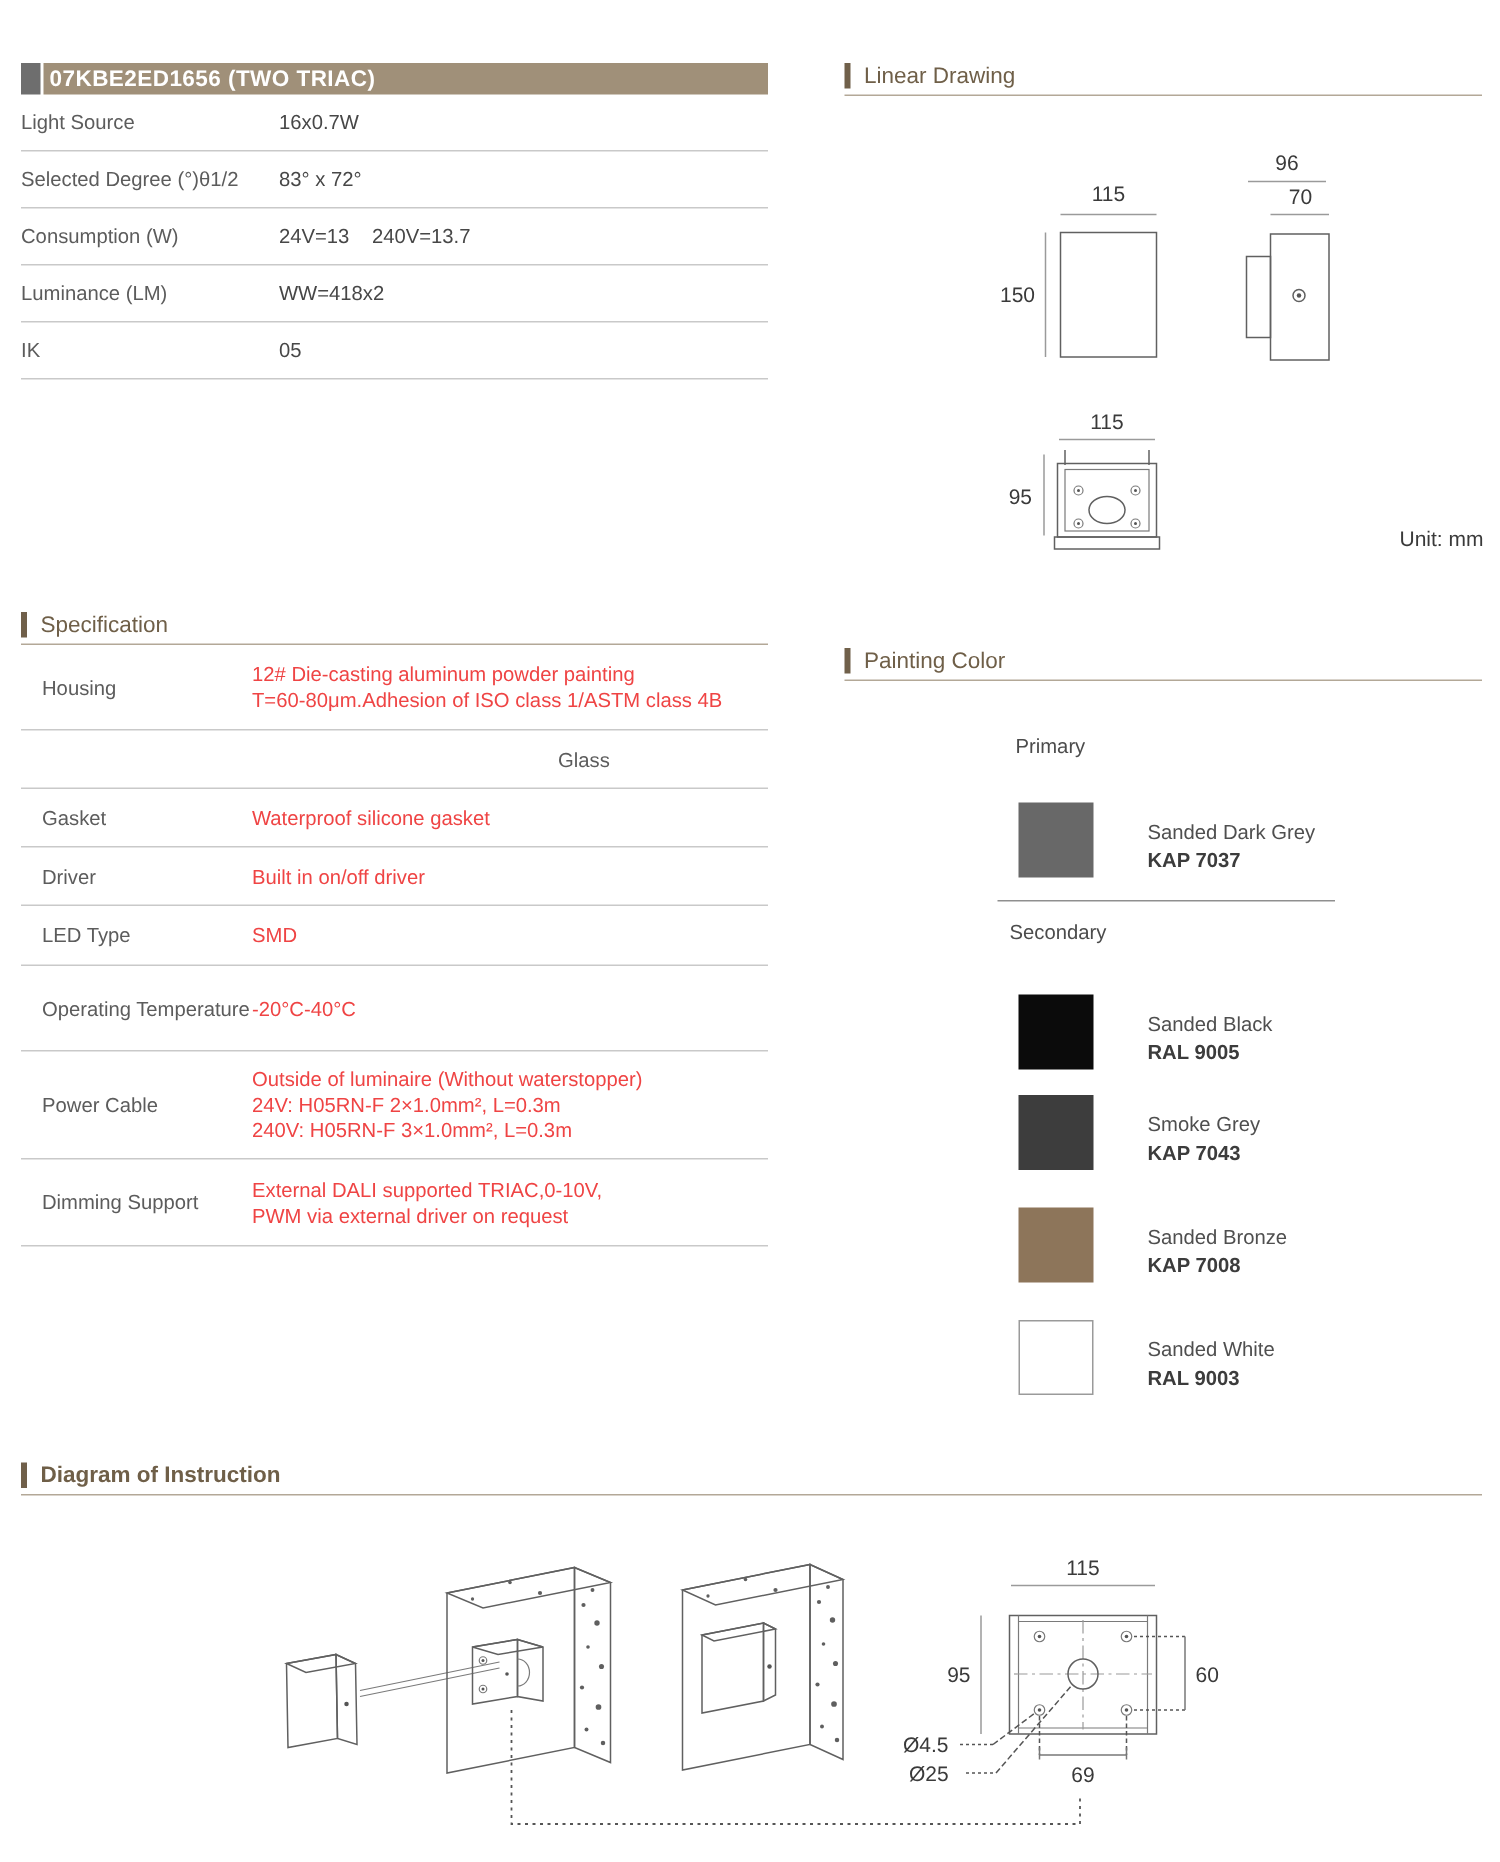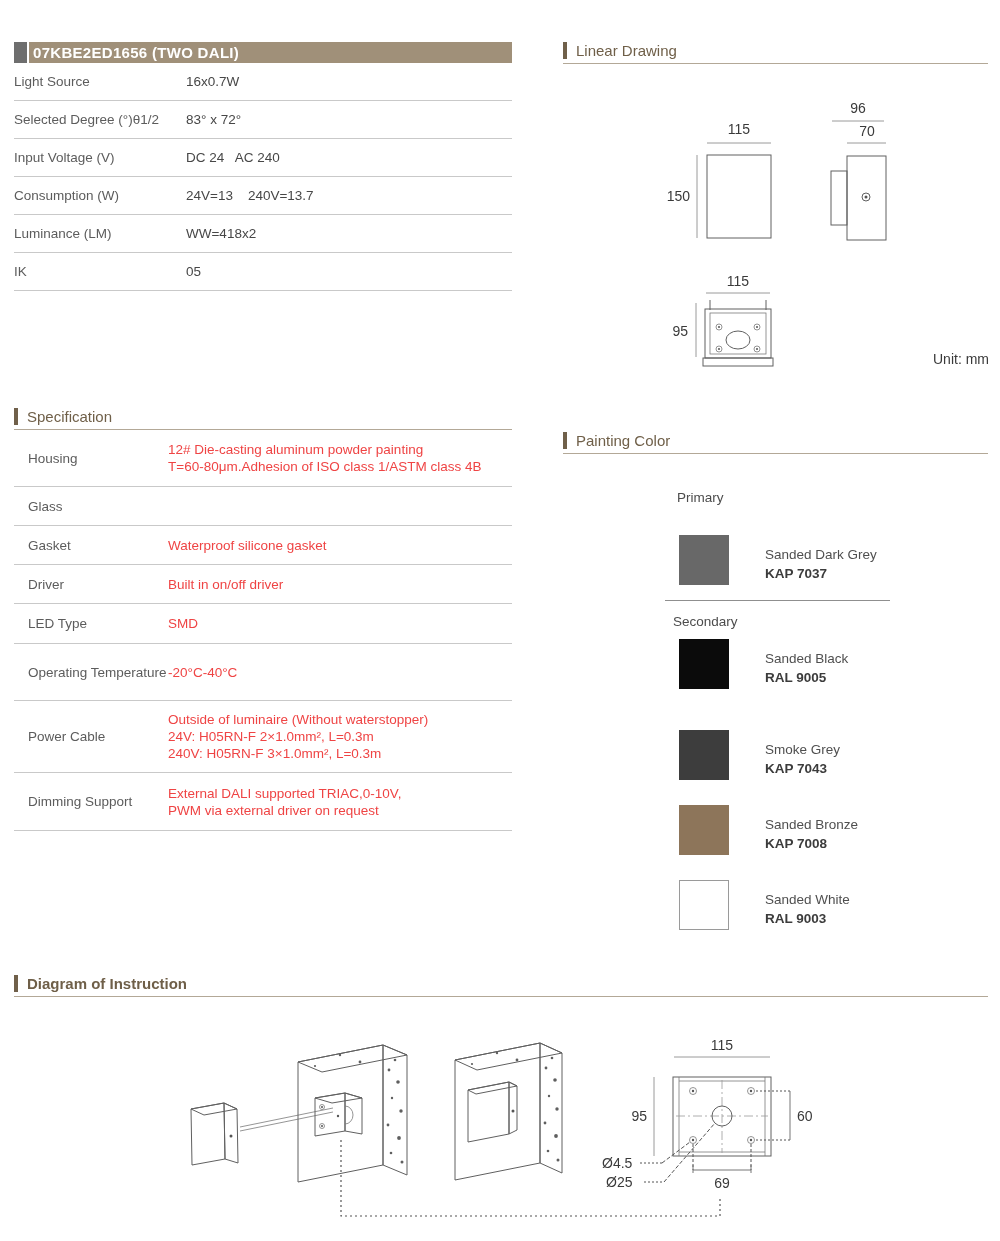--- a/index.html
+++ b/index.html
@@ -46,34 +46,30 @@
 </style>
 </head>
 <body>
 
 <div class="page">
 
   <div class="panel" style="left:14px; top:42px; width:498px;">
     <div class="product-header">
       <div class="header-accent" style="background-color: rgb(110, 110, 110);"></div>
       <div class="header-bar" style="background-color: rgb(160, 144, 121);">
-        <span>07KBE2ED1656 (TWO DALI)</span>
+        <span>07KBE2ED1656 (TWO TRIAC)</span>
       </div>
     </div>
     <div class="t-row">
       <div class="t-label">Light Source</div>
       <div class="t-value pre">16x0.7W</div>
     </div>
     <div class="t-row">
       <div class="t-label">Selected Degree (°)θ1/2</div>
       <div class="t-value pre">83° x 72°</div>
-    </div>
-    <div class="t-row">
-      <div class="t-label">Input Voltage (V)</div>
-      <div class="t-value pre">DC 24   AC 240</div>
     </div>
     <div class="t-row">
       <div class="t-label">Consumption (W)</div>
       <div class="t-value pre">24V=13    240V=13.7</div>
     </div>
     <div class="t-row">
       <div class="t-label">Luminance (LM)</div>
       <div class="t-value pre">WW=418x2</div>
     </div>
     <div class="t-row">
@@ -131,21 +127,21 @@
   <div class="panel" style="left:14px; top:408px; width:498px;">
     <div class="section-head">
       <span class="sec-accent" style="background-color: rgb(112, 96, 74);"></span>
       <span class="sec-title" style="color: rgb(111, 95, 72);">Specification</span>
     </div>
     <div class="s-row" style="height:56px;">
       <div class="s-label">Housing</div>
       <div class="s-value pre">12# Die-casting aluminum powder painting
 T=60-80μm.Adhesion of ISO class 1/ASTM class 4B</div>
     </div>
-    <div class="s-row" style="height:38px;">
+    <div class="s-row" style="height:38px;justify-content:flex-end;">
       <div class="s-label">Glass</div>
     </div>
     <div class="s-row" style="height:38px;">
       <div class="s-label">Gasket</div>
       <div class="s-value pre">Waterproof silicone gasket</div>
     </div>
     <div class="s-row" style="height:38px;">
       <div class="s-label">Driver</div>
       <div class="s-value pre">Built in on/off driver</div>
     </div>
@@ -183,21 +179,21 @@
       <div class="swatch-text">
         <div class="swatch-name">Sanded Dark Grey</div>
         <div class="swatch-code">KAP 7037</div>
       </div>
     </div>
 
     <div class="pc-divider" style="top:168px;"></div>
 
     <div class="pc-label" style="left:110px; top:182px;">Secondary</div>
 
-    <div class="swatch-row" style="top:207px;">
+    <div class="swatch-row" style="top:231px;">
       <div class="swatch" style="background-color: rgb(11, 11, 11);"></div>
       <div class="swatch-text">
         <div class="swatch-name">Sanded Black</div>
         <div class="swatch-code">RAL 9005</div>
       </div>
     </div>
     <div class="swatch-row" style="top:298px;">
       <div class="swatch" style="background-color: rgb(61, 61, 61);"></div>
       <div class="swatch-text">
         <div class="swatch-name">Smoke Grey</div>

